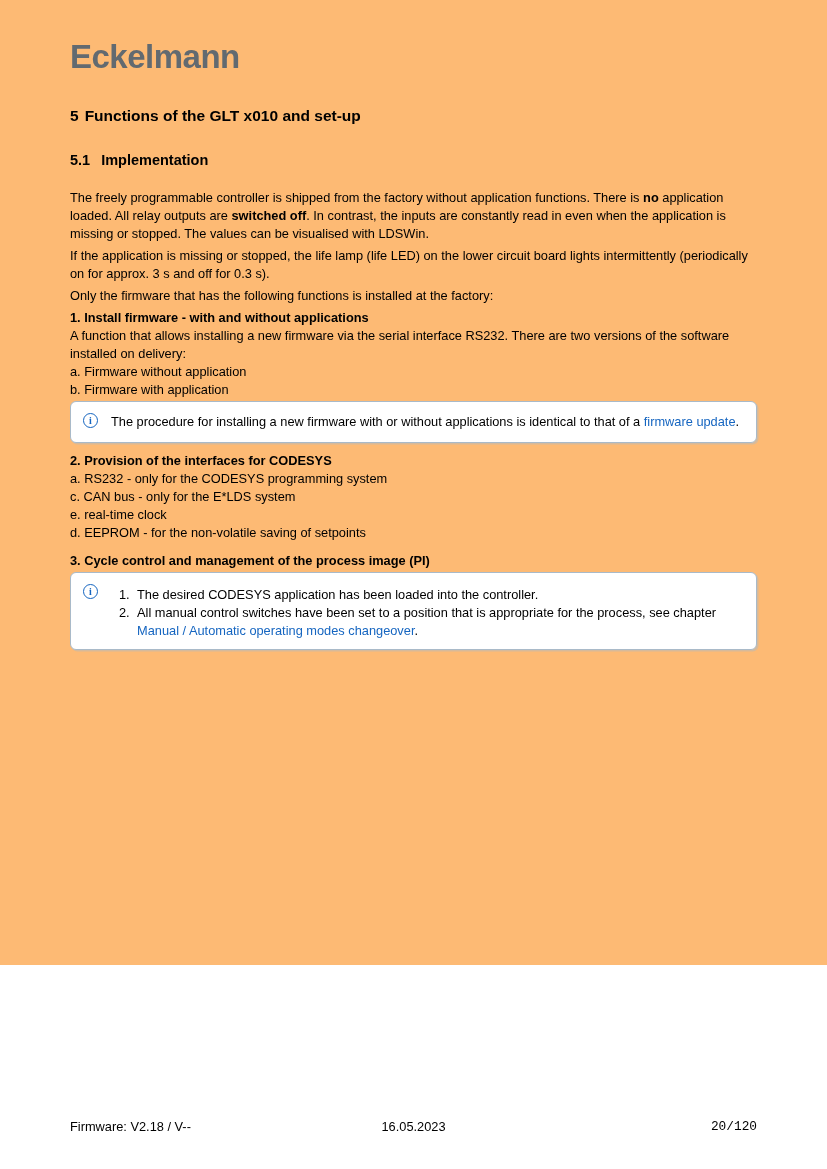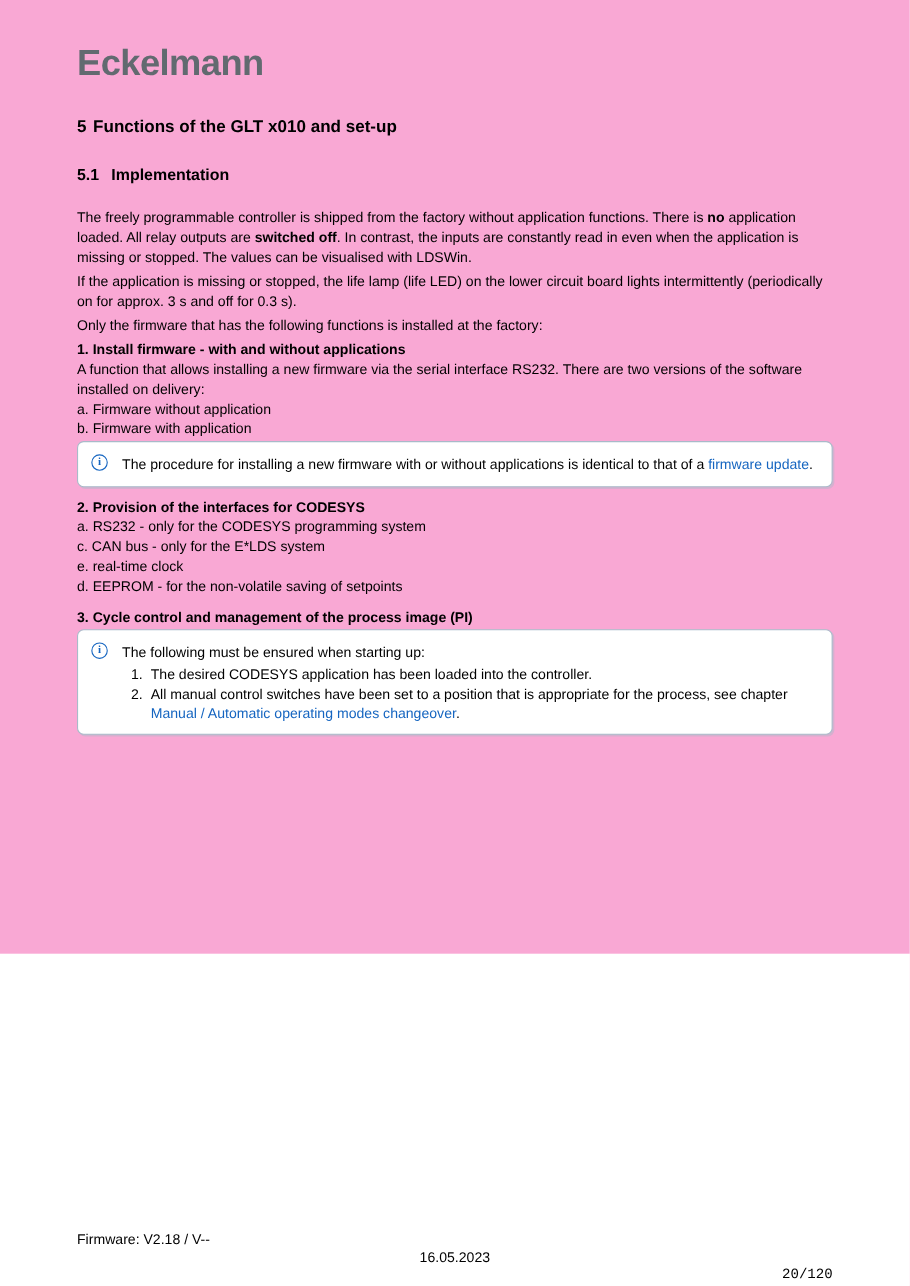--- a/index.html
+++ b/index.html
@@ -2,21 +2,21 @@
 <html><head>
 <meta charset="utf-8">
 <style>
   * { margin:0; padding:0; box-sizing:border-box; }
   html,body { background:#fff; }
   body {
     width:827px; height:1169px; overflow:hidden;
     font-family:"Liberation Sans", sans-serif;
     font-size:12.8px; line-height:18px; color:#000;
   }
-  .page { position:relative; width:827px; height:867px; background:#f9a8d4; padding:40px 70px 0 70px; }
+  .page { position:relative; width:827px; height:965px; background:#fdba74; padding:40px 70px 0 70px; }
 
   .logo {
     font-size:33px; font-weight:bold; line-height:34px;
     color:#626a70; letter-spacing:-0.5px;
   }
 
   .h1 { margin-top:32px; font-size:15.5px; line-height:19px; font-weight:bold; }
   .h1 .num { margin-right:6px; }
   .h2 { margin-top:26px; font-size:14.5px; line-height:18px; font-weight:bold; }
   .h2 .num { margin-right:11px; }
@@ -48,21 +48,21 @@
   .sec2 { margin-top:9px; }
   .sec3 { margin-top:10px; }
   .note2 { padding-bottom:9px; }
   .note-list { margin-top:2px; padding-left:8px; }
   .note-li { display:flex; }
   .note-li .li-num { flex:0 0 18px; width:18px; }
   .note-li .li-text { flex:1; }
 
   .footer {
     position:absolute; left:70px; right:70px; top:1119px;
-    display:flex; font-size:12.8px; line-height:16px;flex-direction:column;
+    display:flex; font-size:12.8px; line-height:16px;
   }
   .footer .f-left  { flex:1; text-align:left; }
   .footer .f-center{ flex:1; text-align:center; }
   .footer .f-right { flex:1; text-align:right;font-family:Liberation Mono, monospace; }
 </style>
 </head>
 <body>
 
 <div class="page">
 
@@ -101,21 +101,20 @@
     <div>e. real-time clock</div>
     <div>d. EEPROM - for the non-volatile saving of setpoints</div>
   </div>
 
   <div class="sec sec3">
     <div class="sec-heading">3. Cycle control and management of the process image (PI)</div>
   </div>
 
   <div class="note note2">
     <span class="info-icon">i</span>
-    <div>The following must be ensured when starting up:</div>
     <div class="note-list">
       <div class="note-li">
         <span class="li-num">1.</span>
         <span class="li-text">The desired CODESYS application has been loaded into the controller.</span>
       </div>
       <div class="note-li">
         <span class="li-num">2.</span>
         <span class="li-text"><span>All manual control switches have been set to a position that is appropriate for the process, see chapter </span><a class="link">Manual / Automatic operating modes changeover</a><span>.</span></span>
       </div>
     </div>

